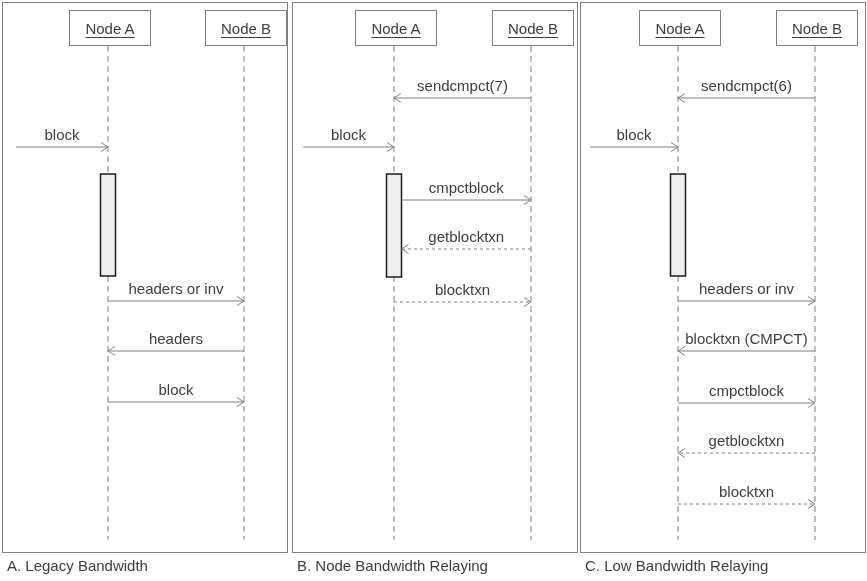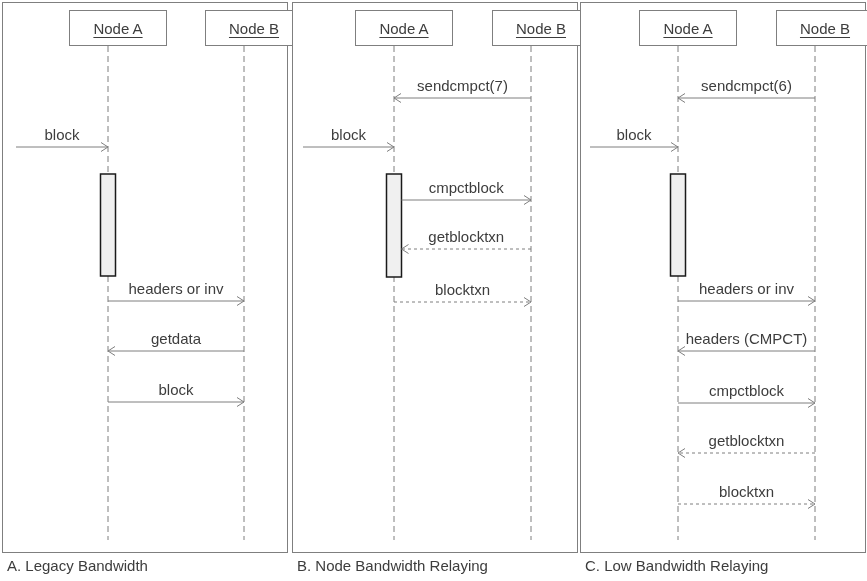--- a/index.html
+++ b/index.html
@@ -6,21 +6,21 @@
   #stage{
     position:relative;width:867px;height:581px;background:#ffffff;
     font-family:"Liberation Sans",sans-serif;overflow:hidden;
   }
   .panel{
     position:absolute;top:2px;width:286px;height:551px;
     border:1px solid var(--line,#7f7f7f);box-sizing:border-box;background:#ffffff;
   }
   .panel svg{position:absolute;left:0;top:0;width:284px;height:549px;display:block;}
   .node-box{
-    position:absolute;top:7px;width:98px;height:36px;box-sizing:border-box;
+    position:absolute;top:7px;width:82px;height:36px;box-sizing:border-box;
     border:1px solid var(--line,#7f7f7f);background:#ffffff;
     display:flex;align-items:center;justify-content:center;
   }
   .node-label{
     font-size:15px;color:var(--text,#3d3d3d);
     text-decoration:underline;text-underline-offset:3px;white-space:nowrap;
   }
   .msg-label{
     position:absolute;transform:translateX(-50%);white-space:nowrap;
     font-size:15px;line-height:19px;color:var(--text,#3d3d3d);
@@ -42,21 +42,21 @@
         <polyline points="98,139.5 105,144 98,148.5" fill="none" stroke="#7f7f7f" stroke-width="1"></polyline>
         <line x1="105" y1="298" x2="241" y2="298" stroke="#7f7f7f" stroke-width="1"></line>
         <polyline points="234,293.5 241,298 234,302.5" fill="none" stroke="#7f7f7f" stroke-width="1"></polyline>
         <line x1="241" y1="348" x2="105" y2="348" stroke="#7f7f7f" stroke-width="1"></line>
         <polyline points="112,343.5 105,348 112,352.5" fill="none" stroke="#7f7f7f" stroke-width="1"></polyline>
         <line x1="105" y1="399" x2="241" y2="399" stroke="#7f7f7f" stroke-width="1"></line>
         <polyline points="234,394.5 241,399 234,403.5" fill="none" stroke="#7f7f7f" stroke-width="1"></polyline>
       </svg>
       <div class="msg-label" style="left: 59px; top: 122px;">block</div>
       <div class="msg-label" style="left: 173px; top: 276px;">headers or inv</div>
-      <div class="msg-label" style="left: 173px; top: 326px;">getdata</div>
+      <div class="msg-label" style="left: 173px; top: 326px;">headers</div>
       <div class="msg-label" style="left: 173px; top: 377px;">block</div>
       <div class="node-box" style="left: 66px;">
         <span class="node-label">Node A</span>
       </div>
       <div class="node-box" style="left: 202px;">
         <span class="node-label">Node B</span>
       </div>
     </div>
     <div class="caption" style="left: 7px; top: 557px;">A. Legacy Bandwidth</div>
     <div class="panel" style="left: 292px; top: 2px; width: 286px; height: 551px;">
@@ -104,21 +104,21 @@
         <line x1="97" y1="400" x2="234" y2="400" stroke="#7f7f7f" stroke-width="1"></line>
         <polyline points="227,395.5 234,400 227,404.5" fill="none" stroke="#7f7f7f" stroke-width="1"></polyline>
         <line x1="234" y1="450" x2="97" y2="450" stroke="#7f7f7f" stroke-width="1" stroke-dasharray="3,3"></line>
         <polyline points="104,445.5 97,450 104,454.5" fill="none" stroke="#7f7f7f" stroke-width="1"></polyline>
         <line x1="97" y1="501" x2="234" y2="501" stroke="#7f7f7f" stroke-width="1" stroke-dasharray="3,3"></line>
         <polyline points="227,496.5 234,501 227,505.5" fill="none" stroke="#7f7f7f" stroke-width="1"></polyline>
       </svg>
       <div class="msg-label" style="left: 165.5px; top: 73px;">sendcmpct(6)</div>
       <div class="msg-label" style="left: 53px; top: 122px;">block</div>
       <div class="msg-label" style="left: 165.5px; top: 276px;">headers or inv</div>
-      <div class="msg-label" style="left: 165.5px; top: 326px;">headers (CMPCT)</div>
+      <div class="msg-label" style="left: 165.5px; top: 326px;">blocktxn (CMPCT)</div>
       <div class="msg-label" style="left: 165.5px; top: 378px;">cmpctblock</div>
       <div class="msg-label" style="left: 165.5px; top: 428px;">getblocktxn</div>
       <div class="msg-label" style="left: 165.5px; top: 479px;">blocktxn</div>
       <div class="node-box" style="left: 58px;">
         <span class="node-label">Node A</span>
       </div>
       <div class="node-box" style="left: 195px;">
         <span class="node-label">Node B</span>
       </div>
     </div>

